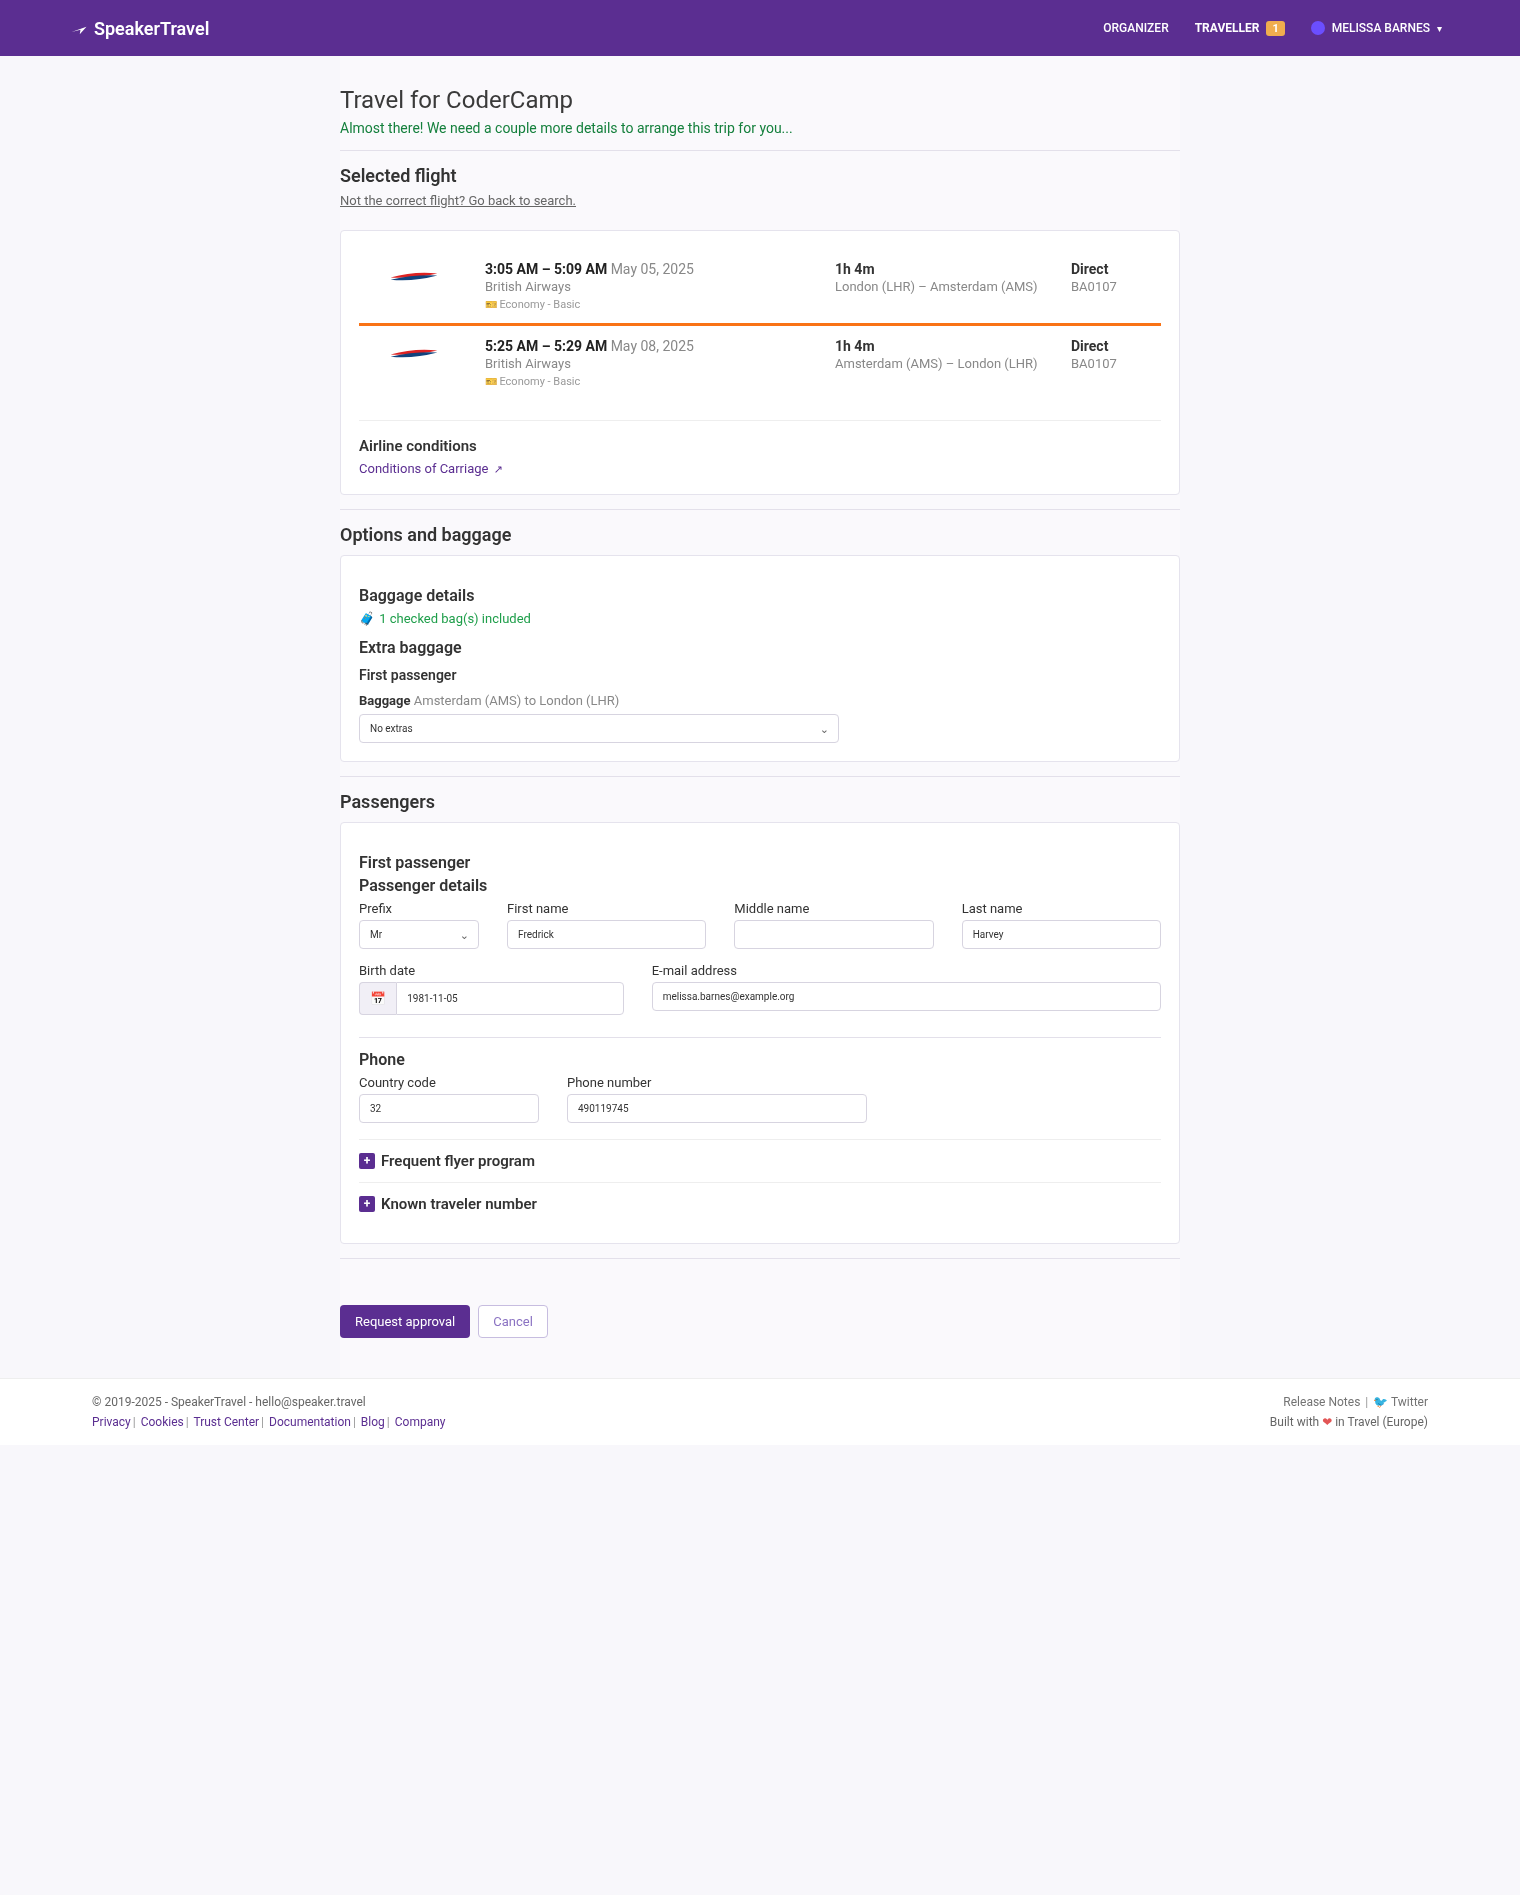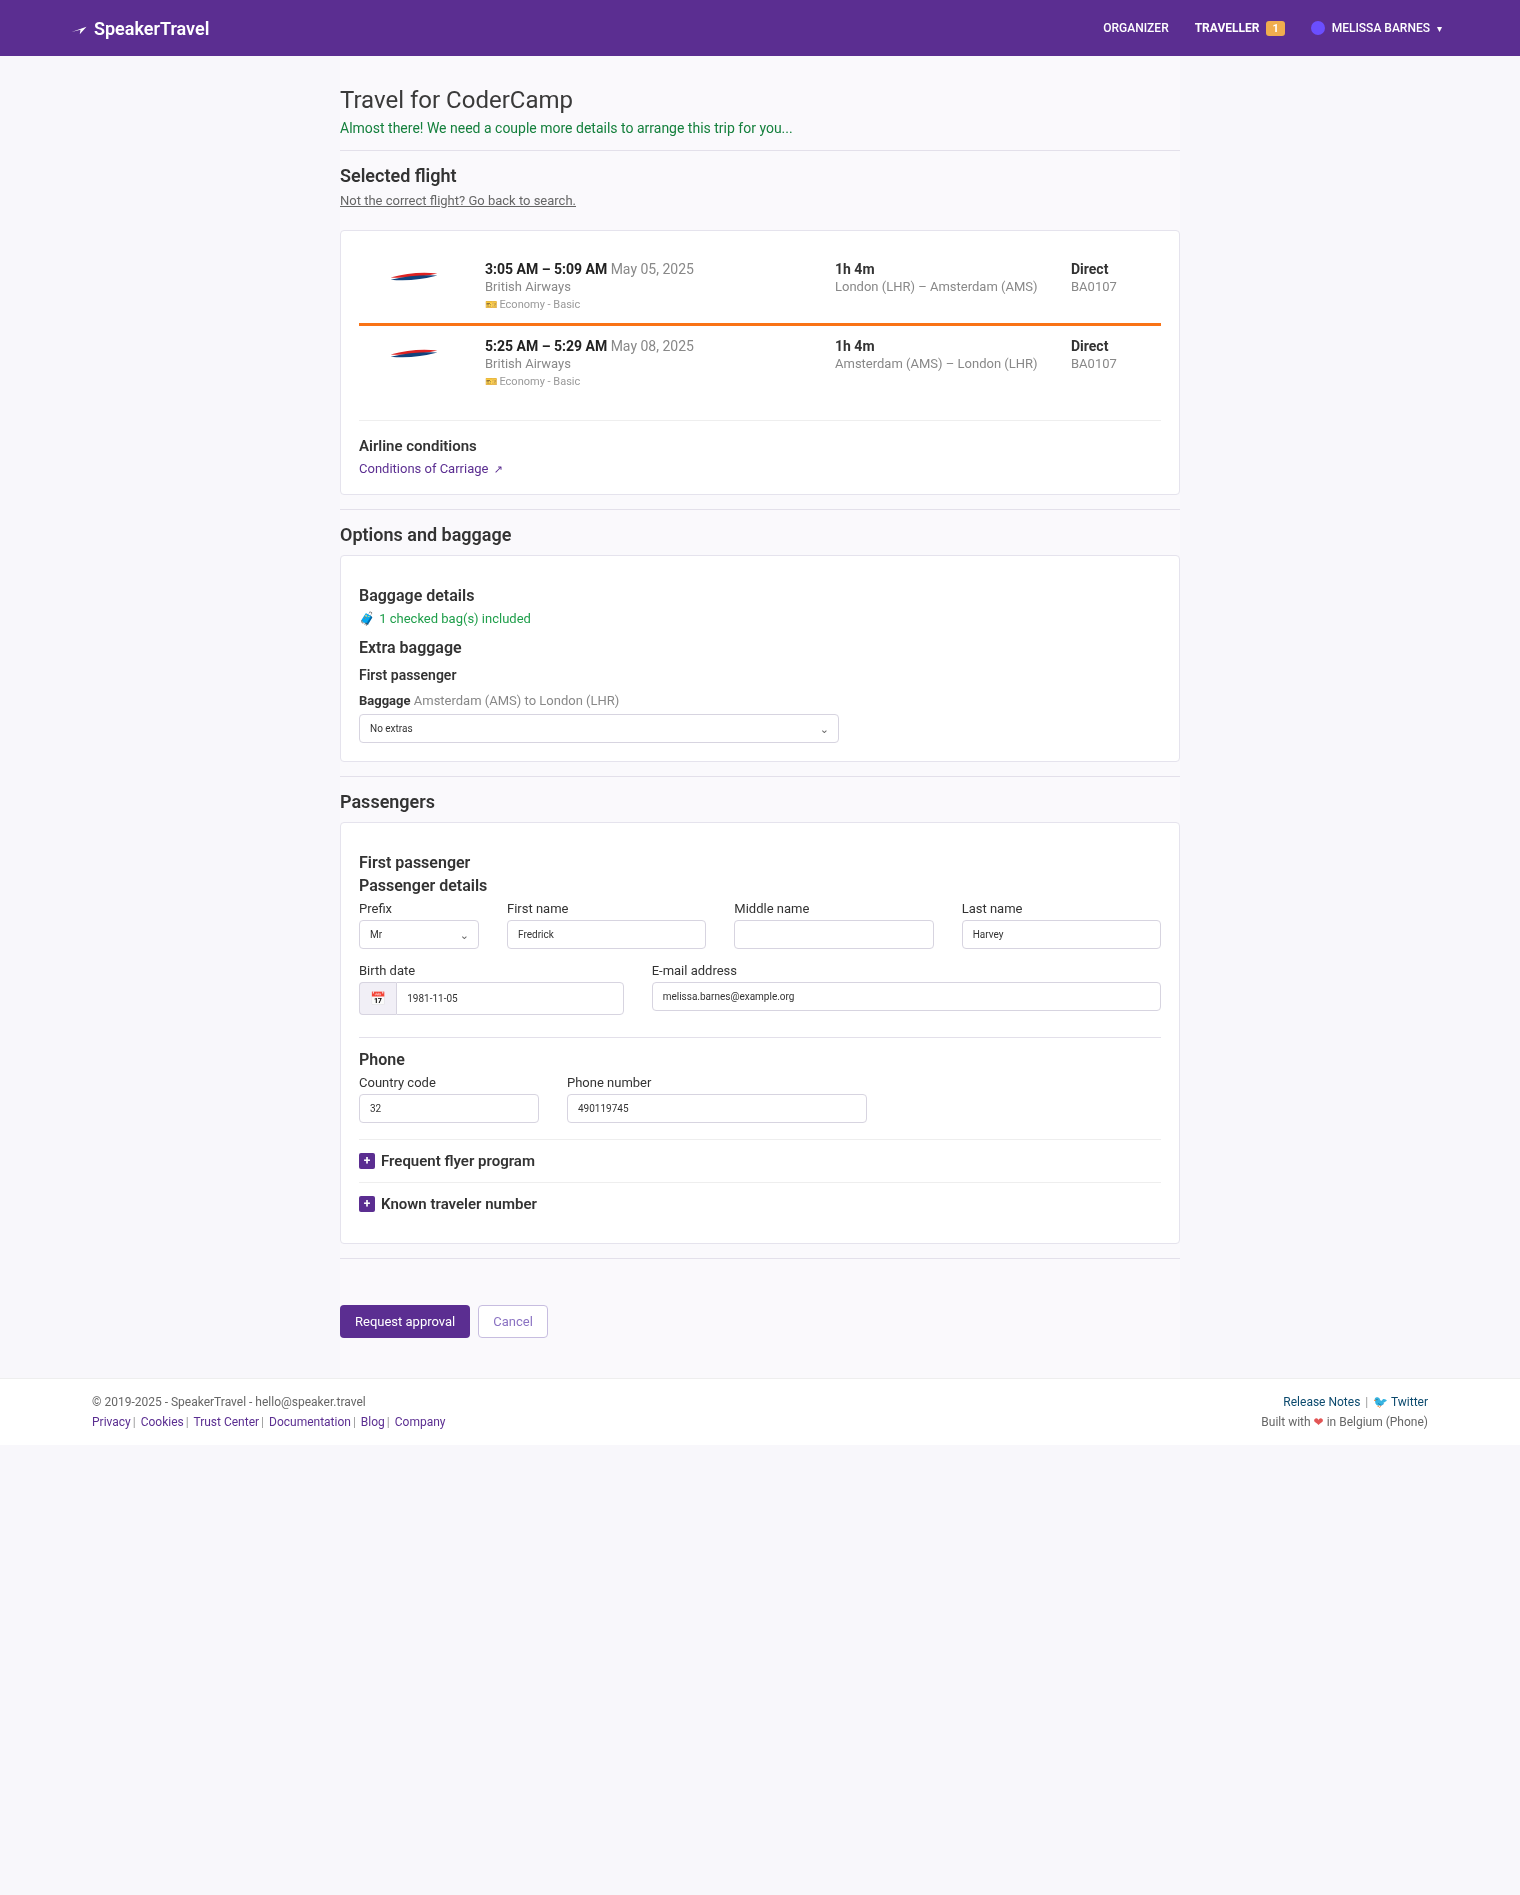--- a/index.html
+++ b/index.html
@@ -95,21 +95,21 @@
   .expand-row span { font-weight: 600; font-size: 15px; }
 
   .btn-row { margin-top: 18px; display: flex; gap: 8px; }
   .btn { padding: 8px 14px; border-radius: 4px; font-size: 13px; cursor: pointer; border: 1px solid transparent; font-family: inherit; margin-top: 28px; }
   .btn-primary { background: #5b2e91; color: #fff; }
   .btn-outline { background: #fff; color: #8a72c2; border-color: #c7bde0; }
 
   footer { background: #fff; border-top: 1px solid #eee; padding: 16px 92px; display: flex; justify-content: space-between; font-size: 12px; color: #666; }
   footer a { color: #5b2e91; cursor: pointer; }
   footer .right { text-align: right; }
-  footer .right .tw { color: #0c4a6e; }
+  footer .right .tw { color: #737373; }
   .heart { color: #e25555; }
   .pipe { color: #999; margin: 0 2px; }
   .mb6 { margin-bottom: 6px; }
 </style>
 </head>
 <body>
 
 <div class="navbar">
   <div class="brand">
     <span class="plane-icon">
@@ -314,16 +314,16 @@
   <div class="right">
     <div class="mb6">
       <a class="tw">Release Notes</a>
       <span class="pipe">|</span>
       <span style="color:#5b2e91">🐦</span>
       <a class="tw">Twitter</a>
     </div>
     <div>
       <span>Built with</span>
       <span class="heart">❤</span>
-      <span>in Belgium (Phone)</span>
+      <span>in Travel (Europe)</span>
     </div>
   </div>
 </footer>
 
 </body></html>

